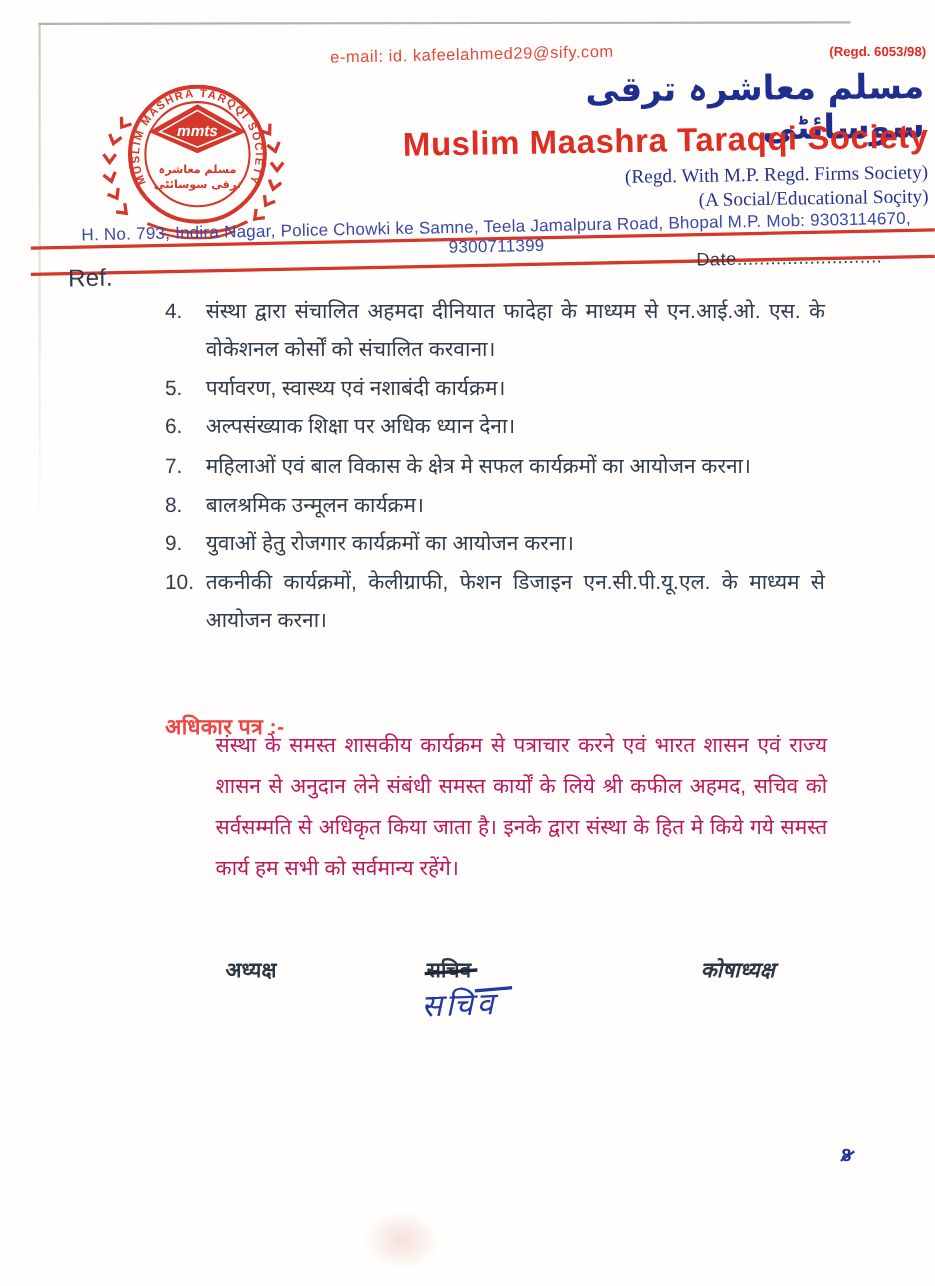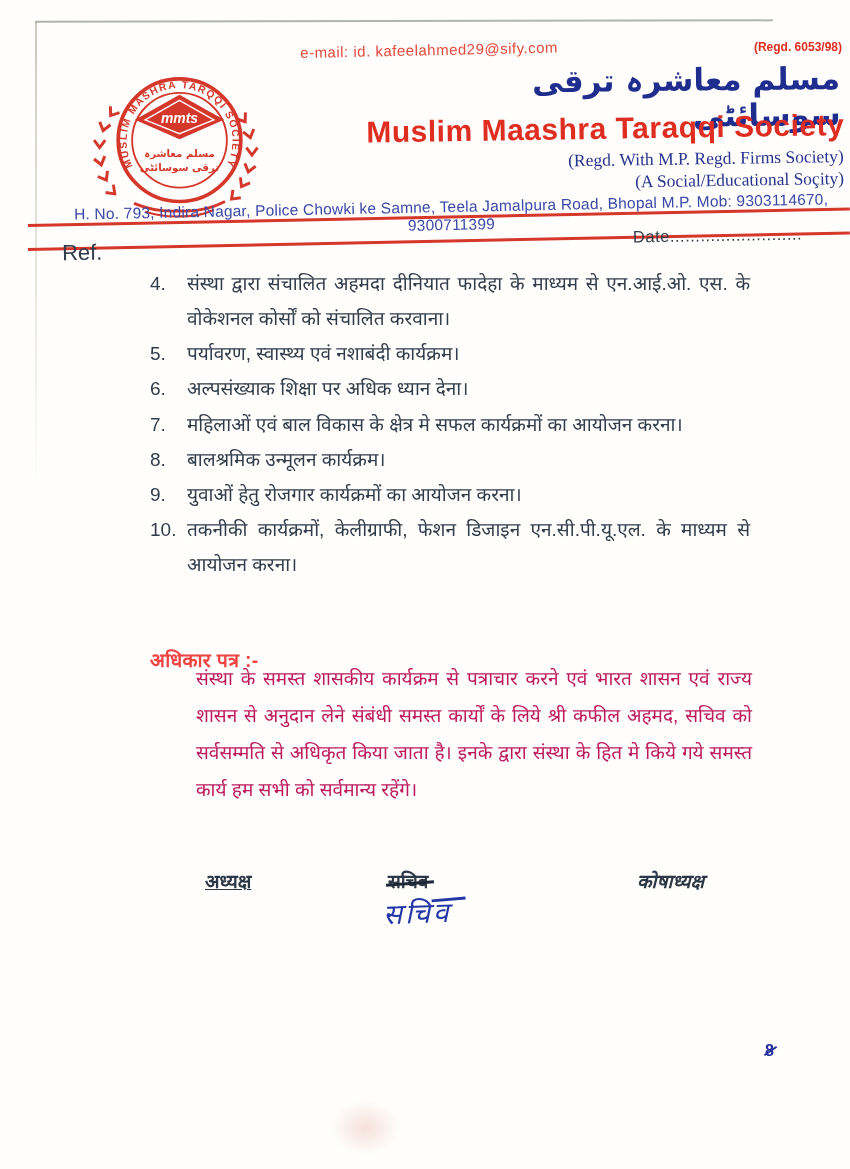--- a/index.html
+++ b/index.html
@@ -46,21 +46,21 @@
   .list { position:absolute; left:150px; top:266px; width:600px; }
   .list-item { display:flex; font-size:19px; line-height:1.85; }
   .list-num { width:37px; flex:none; }
   .list-text { flex:1; text-align:justify; }
   .authority-heading { position:absolute; left:150px; top:632px; font-size:19.5px;
     font-weight:bold; color:#ef4444; letter-spacing:.3px;margin-top:14px; }
   .authority-body { position:absolute; left:196px; top:660px; width:556px;
     font-size:19px; line-height:1.95; text-align:justify; color:#be185d; }
   
   .sig { position:absolute; top:868px; font-size:19px; font-weight:600; color:#2c3845; }
-  .sig-president { left:205px;text-decoration:underline; }
+  .sig-president { left:205px; }
   .sig-secretary { left:388px; position:absolute; }
   .sig-treasurer { left:637px;font-style:italic; }
   .struck { position:relative; display:inline-block; }
   .struck::after { content:""; position:absolute; left:-6%; top:52%; width:118%; height:3px;
     background:#1d2738; transform:rotate(-4deg); }
   .handwritten { position:absolute; left:383px; top:893px; font-size:28px; font-style:italic;
     color:#2437a6; letter-spacing:3px; transform:rotate(-2deg);
     font-family:"DejaVu Serif","Liberation Serif",serif; }
   .handwritten::after { content:""; position:absolute; right:-14px; top:6px; width:34px;
     height:2.5px; background:#2437a6; transform:rotate(-3deg); }

